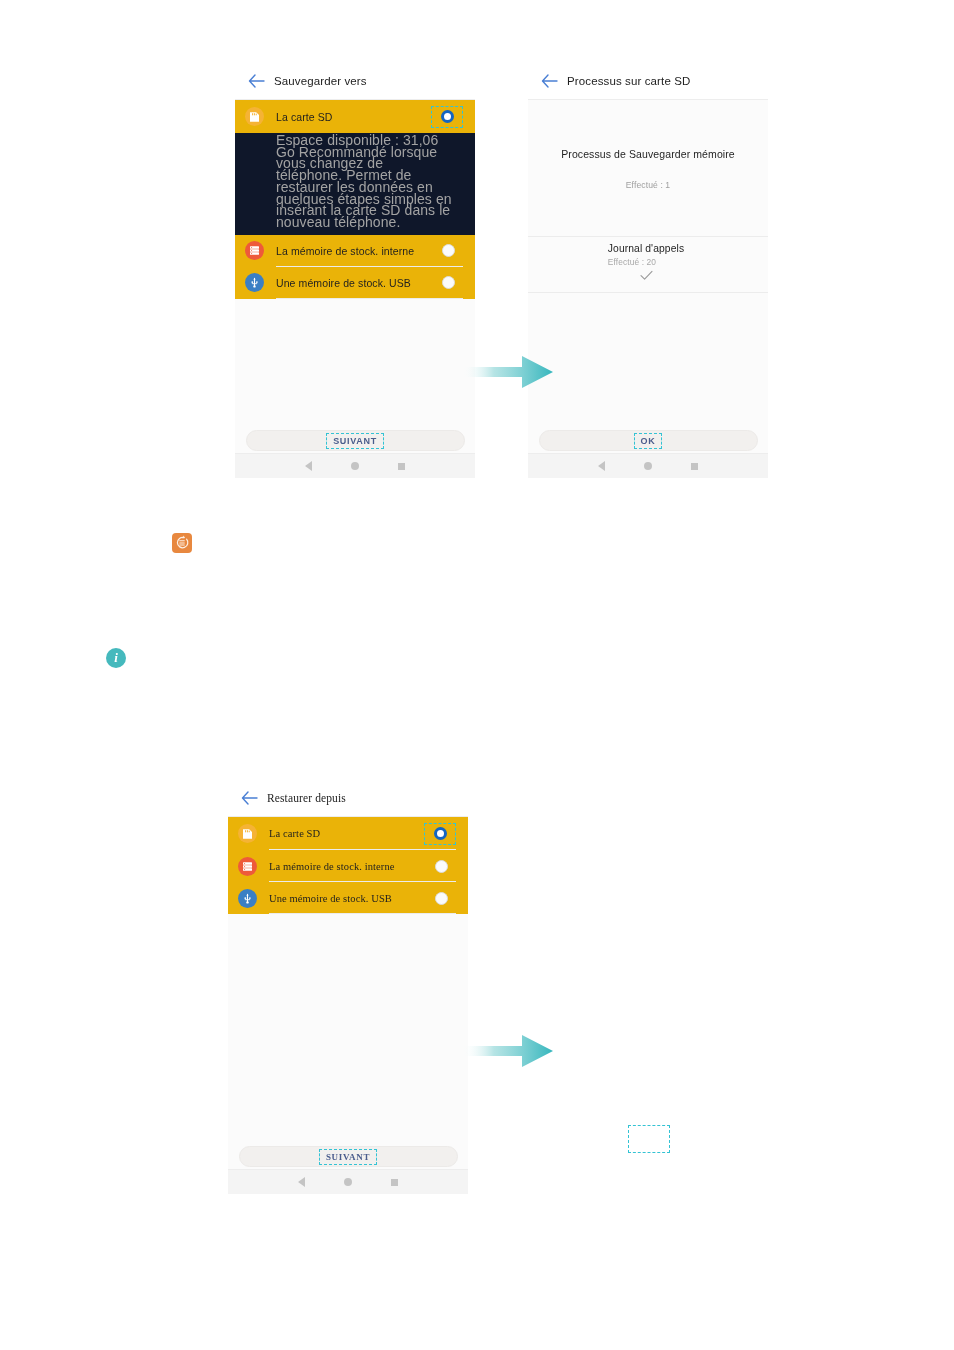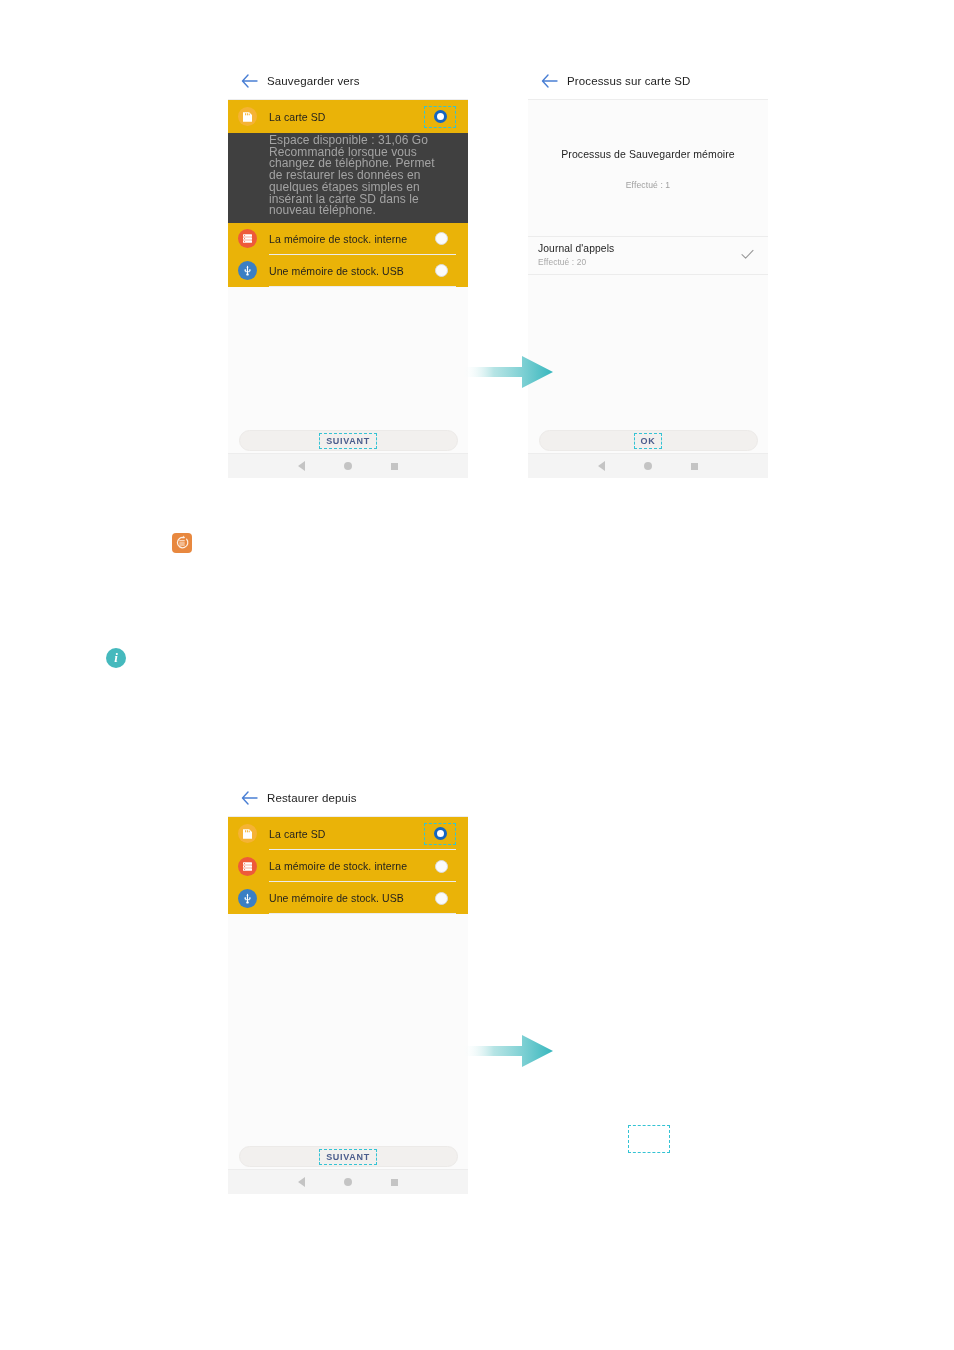--- a/index.html
+++ b/index.html
@@ -91,25 +91,25 @@
     width: 30px; height: 22px;
     display: flex; align-items: center; justify-content: center;
     flex: 0 0 auto;
   }
   .radio-wrap.dashed {
     border: 1.4px dashed #34c3d4;
     width: 32px; height: 22px;
   }
 
   .desc {
-    font-size: 12px;
+    font-size: 14px;
     line-height: 11.7px;
     color: #a3a3a3;
     padding: 2px 22px 6px 41px;
-    background: #404040;
+    background: #0f172a;
     letter-spacing: .08px;
   }
 
   
   .btn-area {
     position: absolute;
     left: 0; right: 0; bottom: 27px;
     display: flex; justify-content: center;
   }
   .pill-btn {
@@ -160,21 +160,21 @@
     font-size: 8.6px;
     color: #a0a0a0;
     margin-top: 20px;
     letter-spacing: .1px;
   }
   .result-row {
     margin-top: 46px;
     border-top: 1px solid #ececec;
     border-bottom: 1px solid #ececec;
     padding: 6px 14px 7px 10px;
-    display: flex; align-items: center;
+    display: flex; align-items: center; flex-direction: column;
   }
   .result-texts { flex: 1 1 auto; }
   .result-name { font-size: 10.3px; color: #1f1f1f; letter-spacing: .1px; }
   .result-sub { font-size: 8.4px; color: #a8a8a8; margin-top: 3px; letter-spacing: .1px; }
 
   
   .arrow {
     position: absolute;
   }
 
@@ -198,21 +198,21 @@
   }
 
   .empty-dash-box {
     position: absolute;
     border: 1.5px dashed #34c3d4;
   }
 </style>
 </head>
 <body>
 
-<div class="phone" id="phone1" style="left:228px; top:63px; width:240px; height:415px;">
+<div class="phone" id="phone1" style="left:235px; top:63px; width:240px; height:415px;">
 
   <div class="phone-topbar">
     <span class="back-arrow">
       <svg width="17" height="14" viewBox="0 0 17 14">
           <path d="M7 1 L1.5 7 L7 13 M1.8 7 H16" stroke="#4a7fd4" stroke-width="1.4" fill="none" stroke-linecap="round" stroke-linejoin="round"></path>
         </svg>
     </span>
     <span class="topbar-title">Sauvegarder vers</span>
   </div>
 
@@ -352,21 +352,21 @@
     <path d="M14.6 6.2 a5.2 5.2 0 1 1 -2.4 -1.6" stroke="#fdf0e4" stroke-width="1.25" fill="none" stroke-linecap="round"></path>
     <path d="M12.0 2.6 L12.4 5.1 L9.9 5.3 Z" fill="#fdf0e4"></path>
     <rect x="7.2" y="7.3" width="5.6" height="1.05" rx=".5" fill="#fdf0e4"></rect>
     <rect x="7.2" y="9.4" width="5.6" height="1.05" rx=".5" fill="#fdf0e4"></rect>
     <rect x="7.2" y="11.5" width="5.6" height="1.05" rx=".5" fill="#fdf0e4"></rect>
   </svg>
 </div>
 
 <div class="info-icon" style="left:106px; top:648px;">i</div>
 
-<div class="phone" id="phone3" style="left:228px; top:780px; width:240px; height:414px;">
+<div class="phone" id="phone3" style="left:228px; top:780px; width:240px; height:414px;font-family:Liberation Serif, serif;">
 
   <div class="phone-topbar">
     <span class="back-arrow">
       <svg width="17" height="14" viewBox="0 0 17 14">
           <path d="M7 1 L1.5 7 L7 13 M1.8 7 H16" stroke="#4a7fd4" stroke-width="1.4" fill="none" stroke-linecap="round" stroke-linejoin="round"></path>
         </svg>
     </span>
     <span class="topbar-title">Restaurer depuis</span>
   </div>
 

